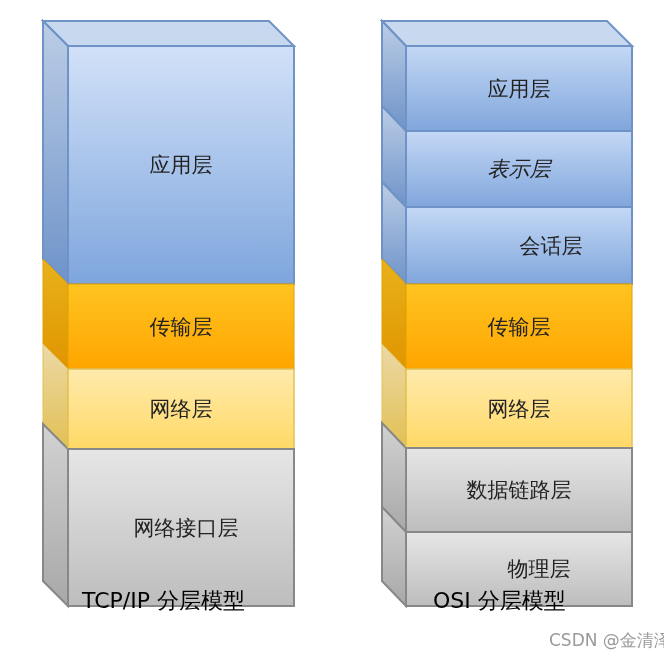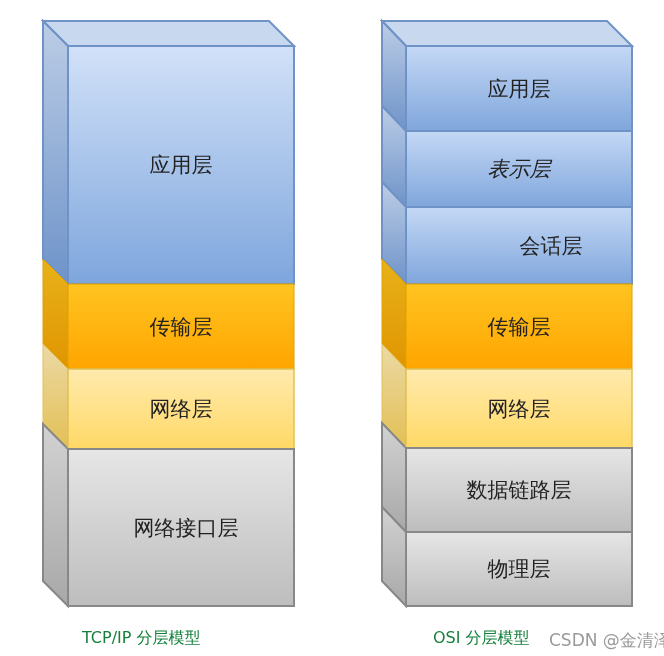--- a/index.html
+++ b/index.html
@@ -2,21 +2,21 @@
 <html><head>
 <meta charset="utf-8">
 <style>
   html, body { margin:0; padding:0; background:#ffffff; }
   body { width:664px; height:656px; position:relative; overflow:hidden;
          font-family:"DejaVu Sans","Liberation Sans",sans-serif; }
   .stack { position:absolute; }
   .front { position:absolute; box-sizing:border-box; display:flex; align-items:center; justify-content:center;
            font-size:21px; color:#222; }
   svg.faces { position:absolute; left:0; top:0; overflow:visible; }
-  .caption { position:absolute; font-size:16px; color:#15803d; white-space:nowrap; top:628px; }
+  .caption { position:absolute; font-size:22px; color:#000000; white-space:nowrap; top:586px; }
   .watermark { position:absolute; font-size:17px; color:#888; top:629px; left:549px; white-space:nowrap; opacity:0.85; }
 </style>
 </head>
 <body>
 
 <div class="stack" style="left:0;top:0;width:664px;height:656px;">
   <svg class="faces" width="664" height="656">
     <defs>
       <linearGradient id="gBlue" x1="0" y1="0" x2="0" y2="1">
         <stop offset="0" stop-color="#d2e1f8"></stop>
@@ -114,19 +114,19 @@
   </div>
   <div class="front" style="left:406px;top:284px;width:226px;height:85px;">
     <span>传输层</span>
   </div>
   <div class="front" style="left:406px;top:369px;width:226px;height:79px;">
     <span>网络层</span>
   </div>
   <div class="front" style="left:406px;top:448px;width:226px;height:84px;">
     <span>数据链路层</span>
   </div>
-  <div class="front" style="left:406px;top:532px;width:226px;height:74px;">
+  <div class="front" style="left:426px;top:532px;width:226px;height:74px;">
     <span>物理层</span>
   </div>
   <div class="caption" style="left:433px;">OSI 分层模型</div>
 </div>
 
 <div class="watermark">CSDN @金清泽</div>
 
 </body></html>

